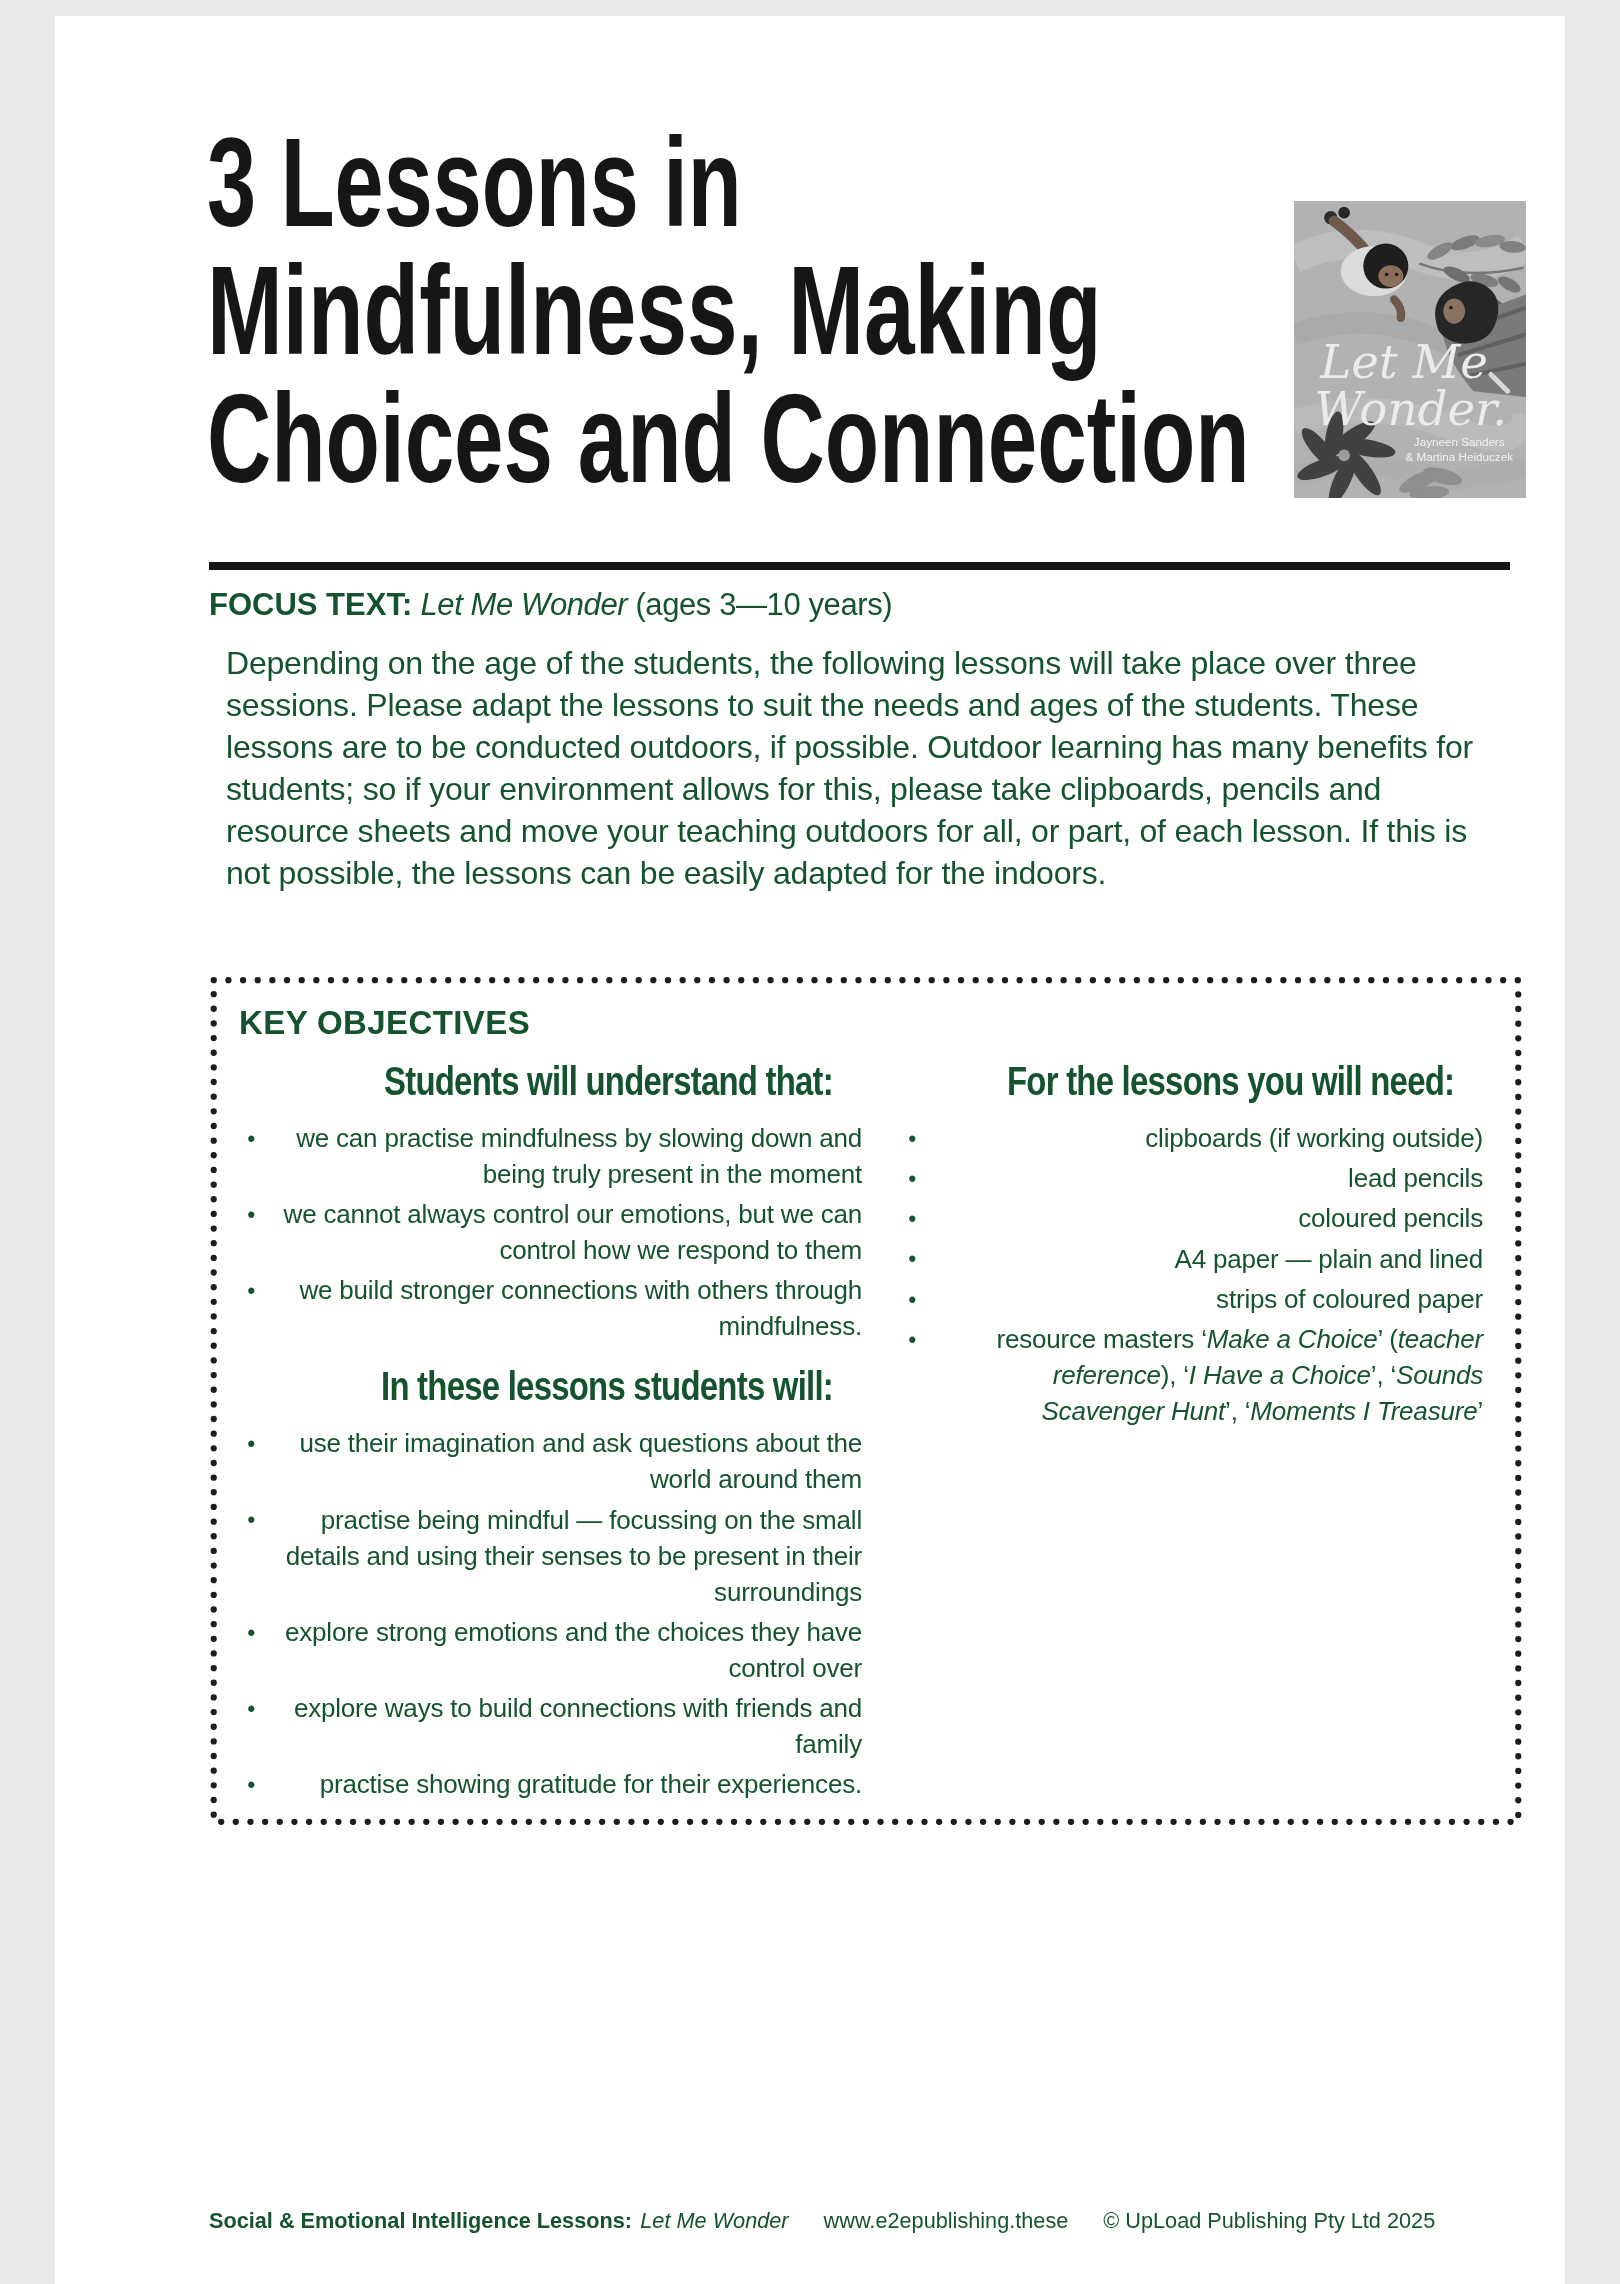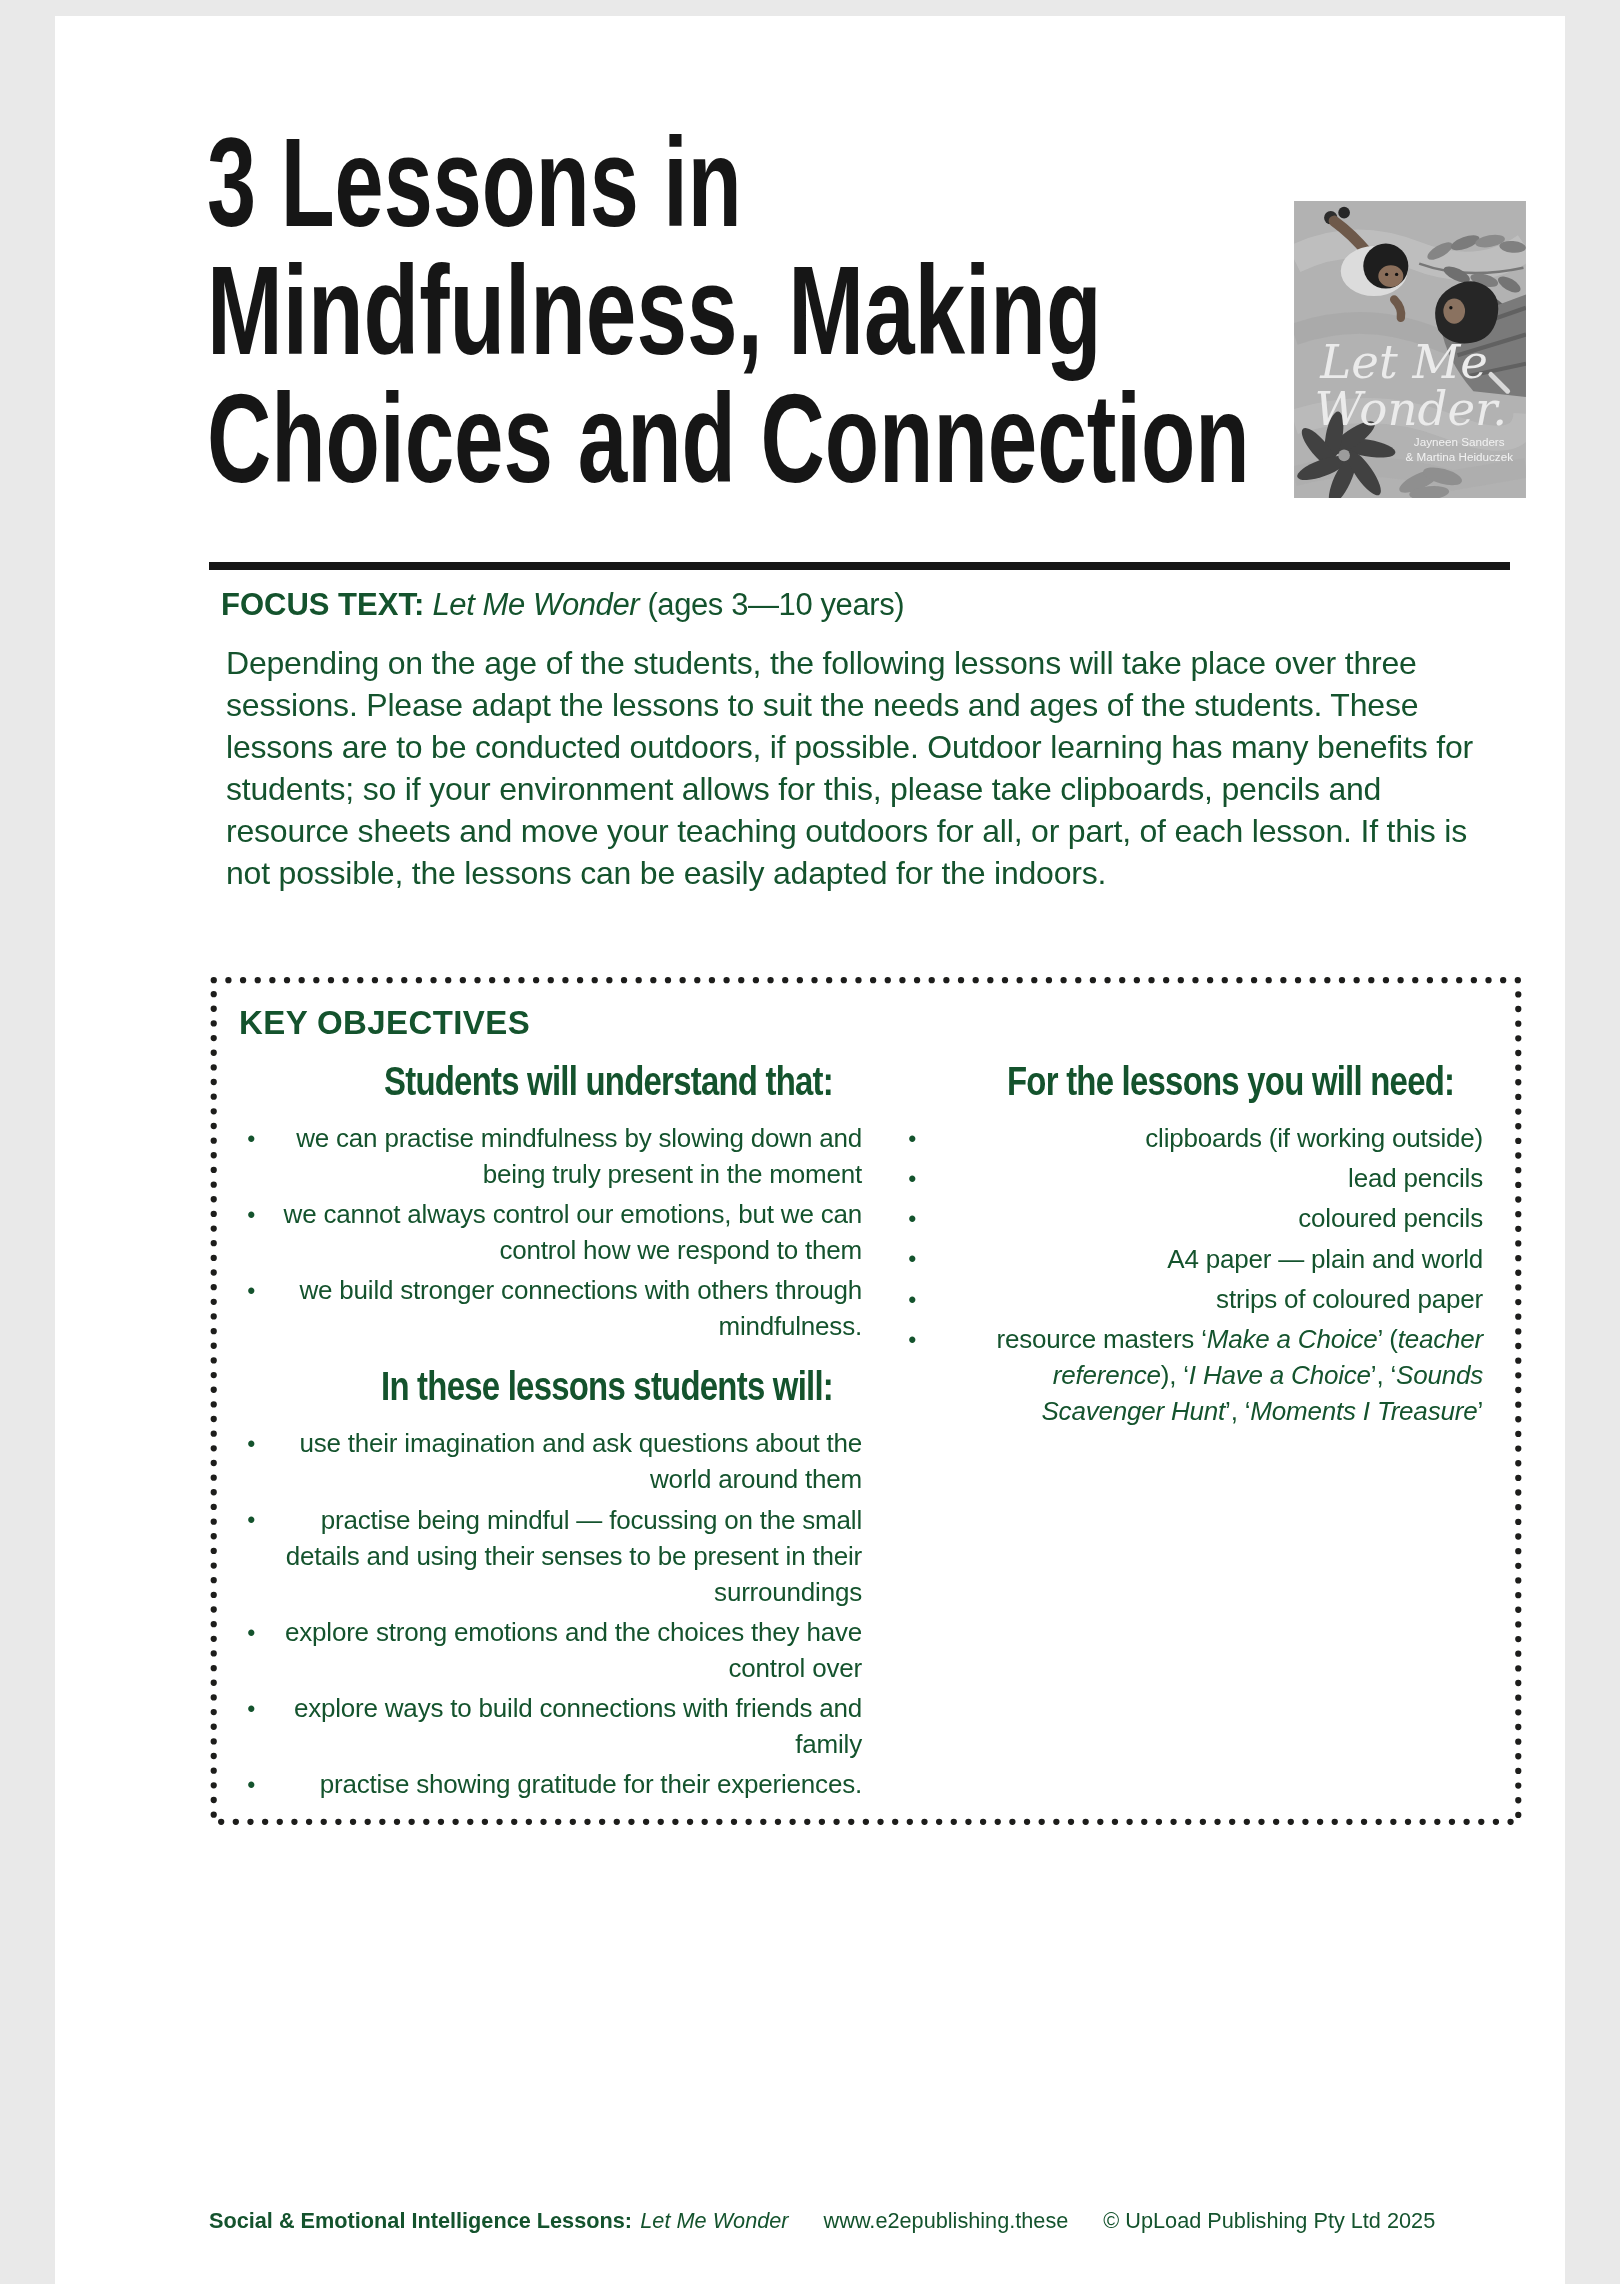--- a/index.html
+++ b/index.html
@@ -16,21 +16,21 @@
     font-family:"Liberation Sans", sans-serif;
     font-weight:700; fill:#161616;
   }
 
   
   .book-cover { position:absolute; left:1239px; top:185px; width:232px; height:297px; }
   .book-cover svg { display:block; }
 
   
   .rule { position:absolute; left:154px; top:546px; width:1301px; height:7.5px; background:#161616; }
-  .focus-line { position:absolute; left:166px; top:570px; font-size:31px; line-height:37px; letter-spacing:-0.4px; }
+  .focus-line { position:absolute; left:154px; top:570px; font-size:31px; line-height:37px; letter-spacing:-0.4px; }
   .focus-line b { font-weight:700; letter-spacing:0; }
   .focus-line em { font-style:italic; }
 
   .intro {
     position:absolute; left:171px; top:626px; width:1249px;
     font-size:32px; line-height:42px; font-weight:400; letter-spacing:-0.2px;
     margin:0;
   }
 
   
@@ -187,21 +187,21 @@
             </ul>
         </div>
         <div class="col-right">
           <h3 class="hand-h3">
             <span>For the lessons you will need:</span>
           </h3>
           <ul class="blist">
               <li><span>clipboards (if working outside)</span></li>
               <li><span>lead pencils</span></li>
               <li><span>coloured pencils</span></li>
-              <li><span>A4 paper — plain and world</span></li>
+              <li><span>A4 paper — plain and lined</span></li>
               <li><span>strips of coloured paper</span></li>
               <li><span>resource masters ‘</span><i>Make a Choice</i><span>’ (</span><i>teacher reference</i><span>), ‘</span><i>I Have a Choice</i><span>’, ‘</span><i>Sounds Scavenger Hunt</i><span>’, ‘</span><i>Moments I Treasure</i><span>’</span></li>
             </ul>
         </div>
       </div>
     </div>
   </section>
 
   <div class="footer">
     <span class="f-label">Social &amp; Emotional Intelligence Lessons:</span><span class="f-title">Let Me Wonder</span><span class="f-url">www.e2epublishing.these</span><span class="f-copyright">© UpLoad Publishing Pty Ltd 2025</span>

